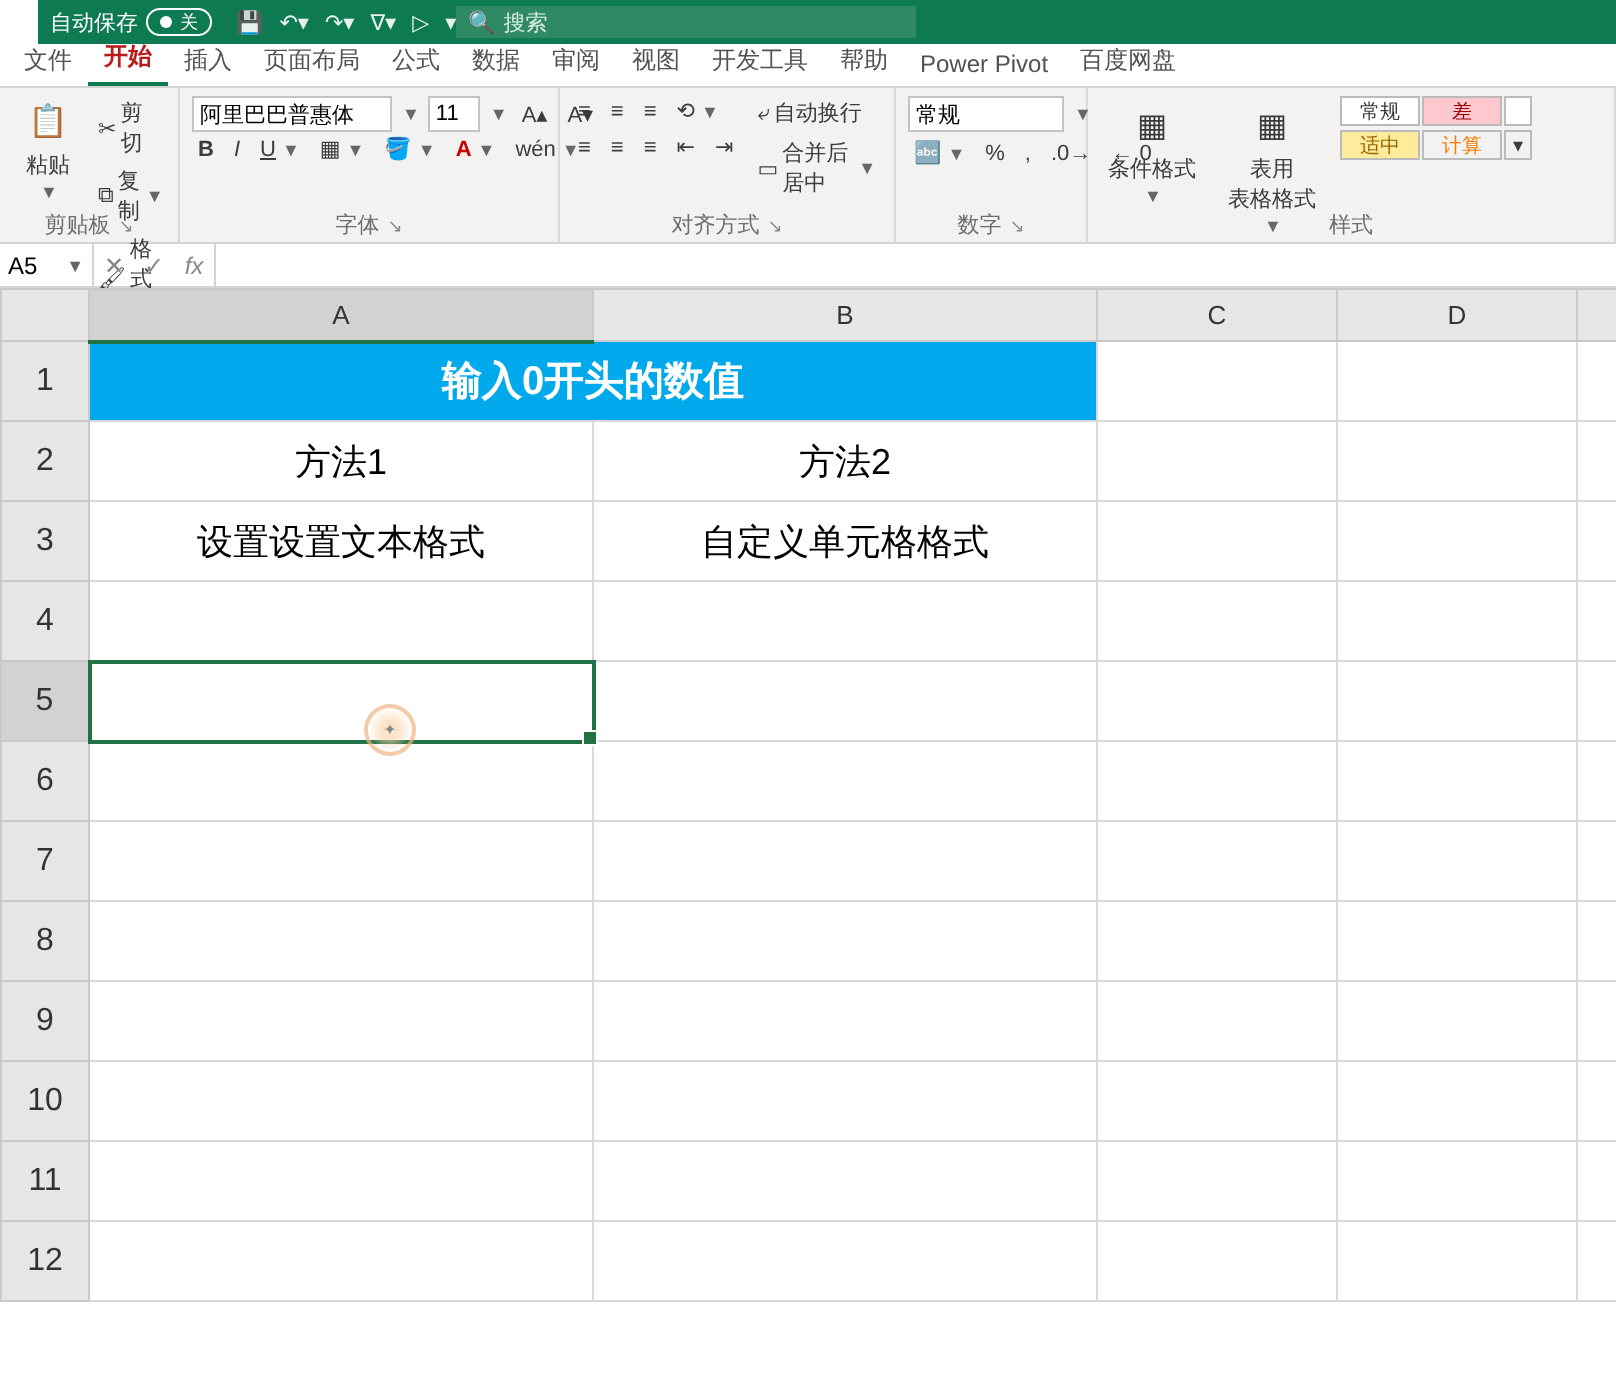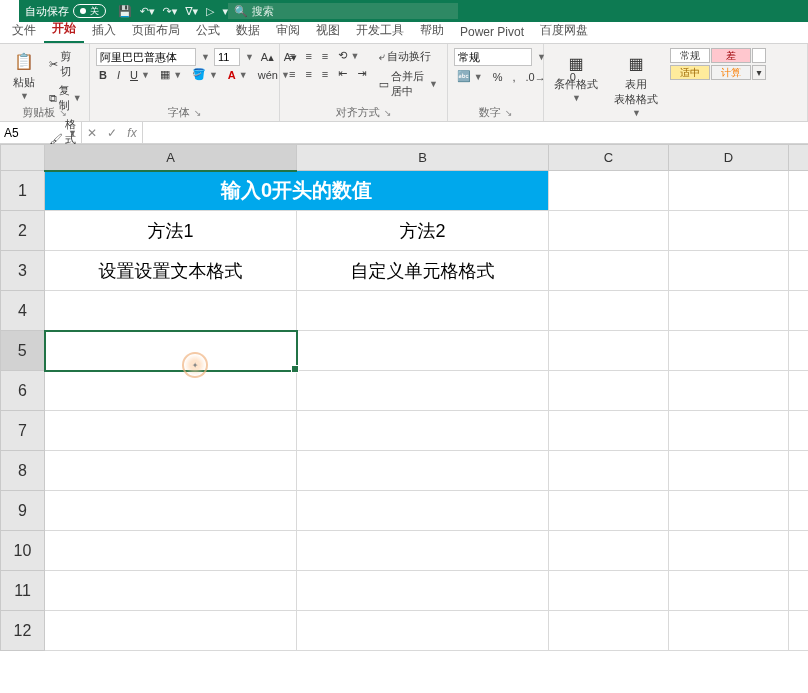--- a/index.html
+++ b/index.html
@@ -29,21 +29,21 @@
   .btn { display: inline-flex; align-items: center; gap: 2px; padding: 1px 3px; cursor: pointer; border-radius: 2px; }
   .bigbtn { display: flex; flex-direction: column; align-items: center; gap: 1px; padding: 2px 4px; cursor: pointer; }
   .bigbtn .ic { width: 28px; height: 26px; display: flex; align-items: center; justify-content: center; font-size: 16px; }
   select.fake, input.fake { height: 18px; border: 1px solid #c3c3c3; background: #fff; font-size: 11px; padding: 0 3px; }
   .dd { font-size: 9px; color: #666; margin-left: 1px; }
   .swatch-row { display: flex; gap: 1px; }
   .swatch { width: 40px; height: 15px; border: 1px solid #bbb; font-size: 10px; display: flex; align-items: center; justify-content: center; }
 
   
   .fxrow { height: 22px; display: flex; align-items: stretch; border-bottom: 1px solid #d4d4d4; background: #fff; }
-  .namebox { width: 82px; border-right: 1px solid #d4d4d4; display: flex; align-items: center; padding: 0 4px; font-size: 12px; justify-content: space-between; }
+  .namebox { width: 47px; border-right: 1px solid #d4d4d4; display: flex; align-items: center; padding: 0 4px; font-size: 12px; justify-content: space-between; }
   .fxctl { display: flex; align-items: center; border-right: 1px solid #d4d4d4; }
   .fxctl span { width: 20px; text-align: center; color: #888; cursor: pointer; }
   .fxinput { flex: 1; padding: 0 4px; display: flex; align-items: center; }
 
   
   .sheet-wrap { position: relative; height: calc(693px - 22px - 22px - 78px - 22px); overflow: hidden; }
   table.sheet { border-collapse: collapse; table-layout: fixed; width: 100%; }
   .colhdr th, .rowhdr { background: #e6e6e6; border: 1px solid #c9c9c9; font-weight: normal; color: #333; font-size: 13px; text-align: center; }
   .colhdr th { height: 26px; }
   .colhdr th.selcol { background: #d2d2d2; border-bottom: 2px solid #217346; }
@@ -239,20 +239,23 @@
           <div class="swatch" style="background:#ffc7ce;color:#9c0006">差</div>
           <div class="swatch" style="background:#fff;color:#c65911;width:14px"></div>
         </div>
         <div class="swatch-row">
           <div class="swatch" style="background:#ffeb9c;color:#9c6500">适中</div>
           <div class="swatch" style="background:#f2f2f2;color:#fa7d00">计算</div>
           <div class="swatch" style="width:14px">▾</div>
         </div>
       </div>
     </div>
+    <div class="group-title">
+        <span>样式</span>
+      </div>
   </div>
 </div>
 
 <div class="fxrow">
   <div class="namebox">
     <span>A5</span>
     <span class="dd">▼</span>
   </div>
   <div class="fxctl">
     <span>✕</span>

